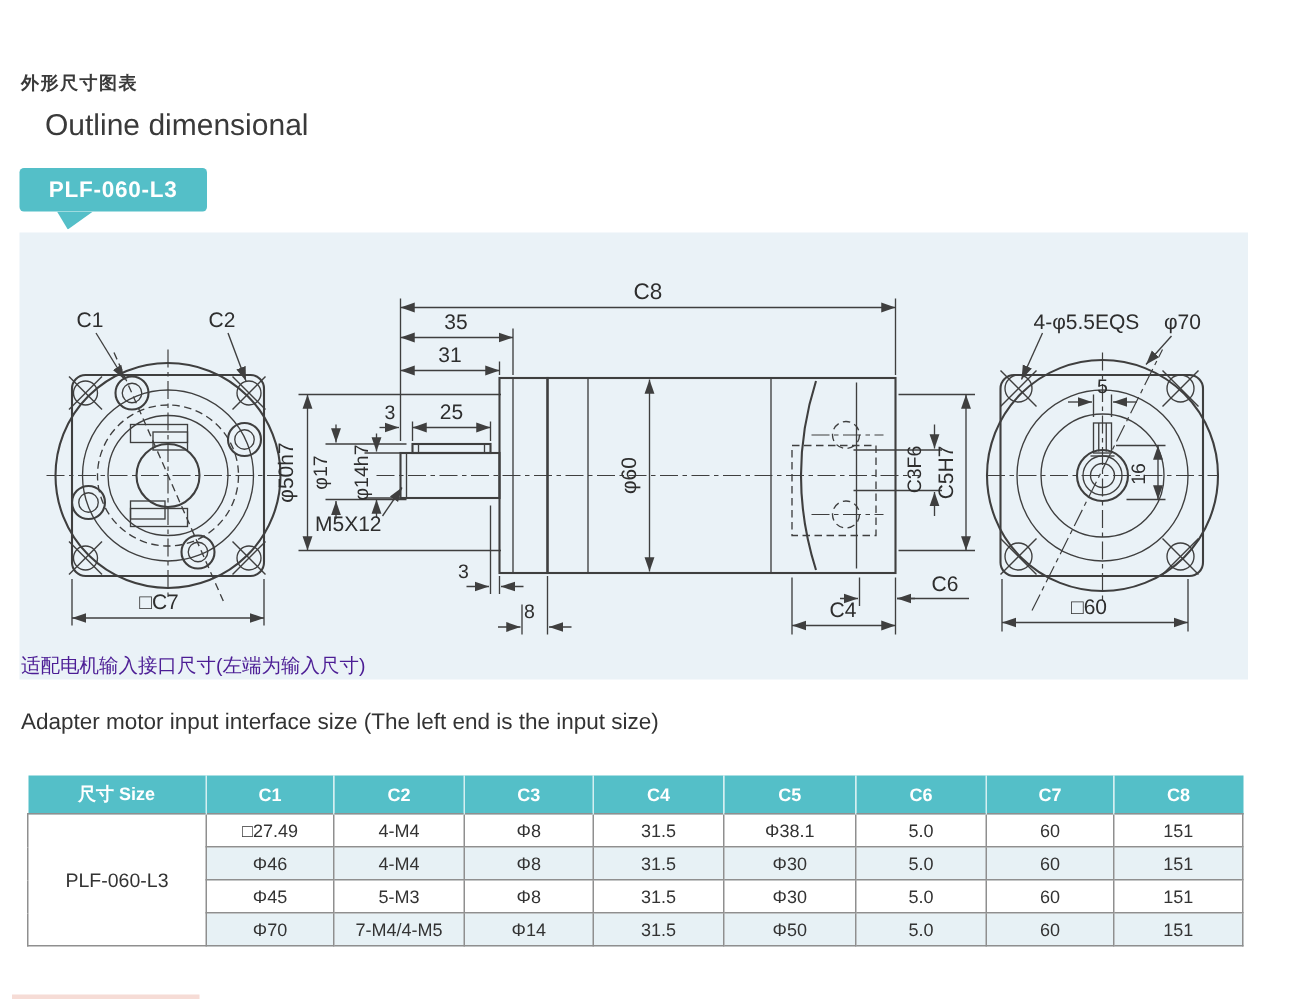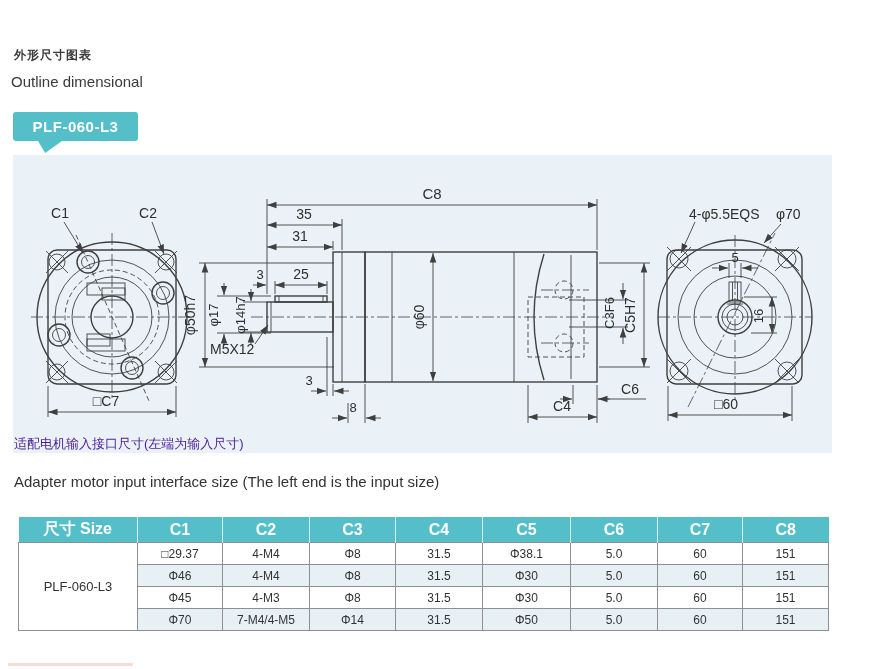--- a/index.html
+++ b/index.html
@@ -1,29 +1,29 @@
 <!DOCTYPE html>
 <html><head>
 <meta charset="utf-8">
 <style>
   html,body{margin:0;padding:0;background:#fff;width:877px;height:669px;position:relative;
     font-family:"Liberation Sans",sans-serif;overflow:hidden;}
   .abs{position:absolute;}
   #title-zh{left:14px;top:47px;font-size:12px;font-weight:bold;color:#3a3a3a;letter-spacing:1px;}
-  #title-en{left:11px;top:73px;font-size:15px;color:#3a3a3a;}
+  #title-en{left:30px;top:73px;font-size:20px;color:#3a3a3a;}
   #badge{left:13px;top:112px;width:125px;height:29px;background:#54BFC8;color:#fff;border-radius:3px;
     font-weight:bold;font-size:15px;display:flex;align-items:center;justify-content:center;letter-spacing:.5px;}
   #badge-tail{left:38px;top:141px;width:24px;height:12px;background:#54BFC8;clip-path:polygon(0 0,100% 0,30% 100%);}
   #panel{left:13px;top:155px;width:819px;height:298px;background:#EAF2F7;}
   #cap-zh{left:14px;top:435px;font-size:13px;color:#4c1d95;}
   #cap-en{left:14px;top:473px;font-size:15px;color:#333;}
   #frag{left:8px;top:663px;width:125px;height:3px;background:#F6DCD6;}
   table{position:absolute;left:18px;top:517px;border-collapse:collapse;table-layout:fixed;width:810px;
     font-size:12px;color:#333;text-align:center;}
-  thead th{background:#54BFC8;color:#fff;font-size:16px;font-weight:bold;height:25px;padding:0;
+  thead th{background:#54BFC8;color:#fff;font-size:12px;font-weight:bold;height:25px;padding:0;
     border-right:1px solid rgba(255,255,255,.75);}
   thead th:last-child{border-right:none;}
   tbody td{border:1px solid #8F8F8F;height:21px;padding:0;background:#fff;}
   tbody tr:nth-child(even) td{background:#E7F1F5;}
   td.model{background:#fff !important;font-size:13px;}
   
   .ol{stroke:#3F3F3F;stroke-width:1.4;fill:none;}
   .tl{stroke:#3F3F3F;stroke-width:0.9;fill:none;}
   .cl{stroke:#3F3F3F;stroke-width:0.8;fill:none;stroke-dasharray:12 3 3 3;}
   .hl{stroke:#3F3F3F;stroke-width:0.9;fill:none;stroke-dasharray:5 3;}
@@ -281,42 +281,42 @@
       <th>C4</th>
       <th>C5</th>
       <th>C6</th>
       <th>C7</th>
       <th>C8</th>
     </tr>
   </thead>
   <tbody>
     <tr>
       <td class="model" rowspan="4">PLF-060-L3</td>
-      <td>□29.37</td>
+      <td>□27.49</td>
       <td>4-M4</td>
       <td>Φ8</td>
       <td>31.5</td>
       <td>Φ38.1</td>
       <td>5.0</td>
       <td>60</td>
       <td>151</td>
     </tr>
     <tr>
       <td>Φ46</td>
       <td>4-M4</td>
       <td>Φ8</td>
       <td>31.5</td>
       <td>Φ30</td>
       <td>5.0</td>
       <td>60</td>
       <td>151</td>
     </tr>
     <tr>
       <td>Φ45</td>
-      <td>4-M3</td>
+      <td>5-M3</td>
       <td>Φ8</td>
       <td>31.5</td>
       <td>Φ30</td>
       <td>5.0</td>
       <td>60</td>
       <td>151</td>
     </tr>
     <tr>
       <td>Φ70</td>
       <td>7-M4/4-M5</td>

